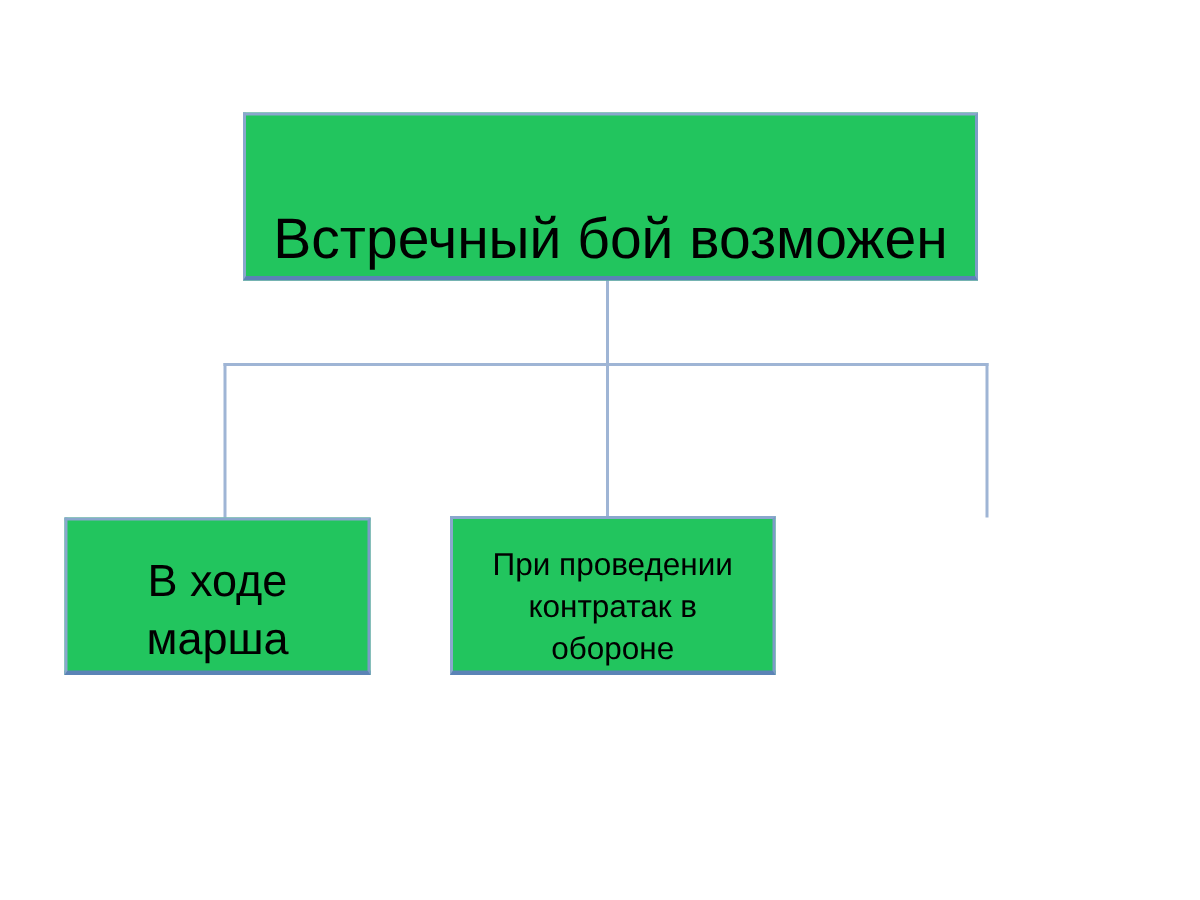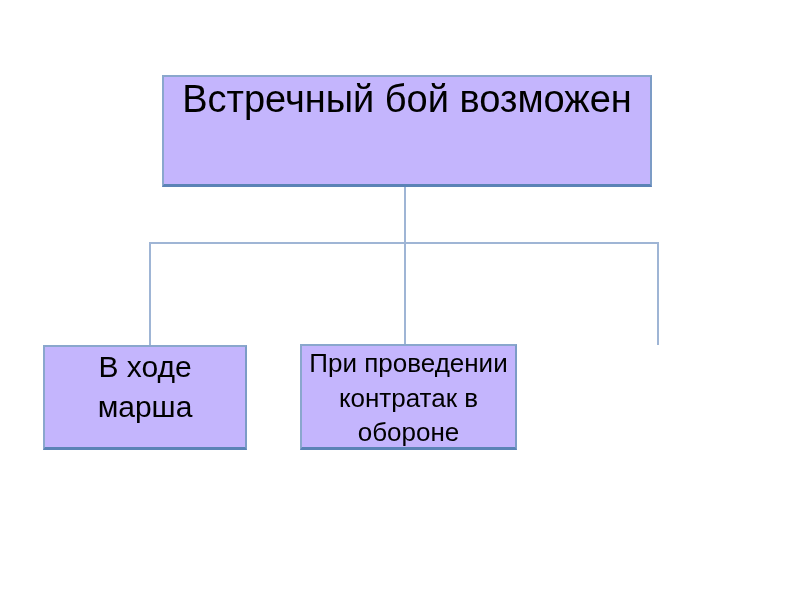--- a/index.html
+++ b/index.html
@@ -14,42 +14,42 @@
     width:800px;height:600px;
     background:var(--background);
     font-family:"Liberation Sans", sans-serif;
     position:relative;
     overflow:hidden;
   }
   .stage{position:absolute;left:0;top:0;width:800px;height:600px;}
   .node{
     position:absolute;
     box-sizing:border-box;
-    background:#c4b5fd;
+    background:#22c55e;
     border:2px solid var(--box-border);
     border-bottom:3px solid var(--box-border-dark);
     border-right-color:#7C9CC6;
     display:flex;
-    align-items:flex-start;
+    align-items:flex-end;
     justify-content:center;
     text-align:center;
     color:var(--text);
     white-space:pre-line;
   }
   .node-root{
     left:162px;top:75px;width:490px;height:112px;
     font-size:38px;line-height:1.2;
   }
   .node-child-1{
     left:43px;top:345px;width:204px;height:105px;
     font-size:30px;line-height:1.32;
   }
   .node-child-2{
     left:300px;top:344px;width:217px;height:106px;
-    font-size:26px;line-height:1.33;
+    font-size:21px;line-height:1.33;
   }
   .node-child-3{
     left:550px;top:345px;width:216px;height:105px;
     font-size:30px;line-height:1.32;
   }
   .connector{
     position:absolute;
     background:var(--connector);
   }
   .conn-root-drop  {left:404px;top:187px;width:2px;height:158px;}

